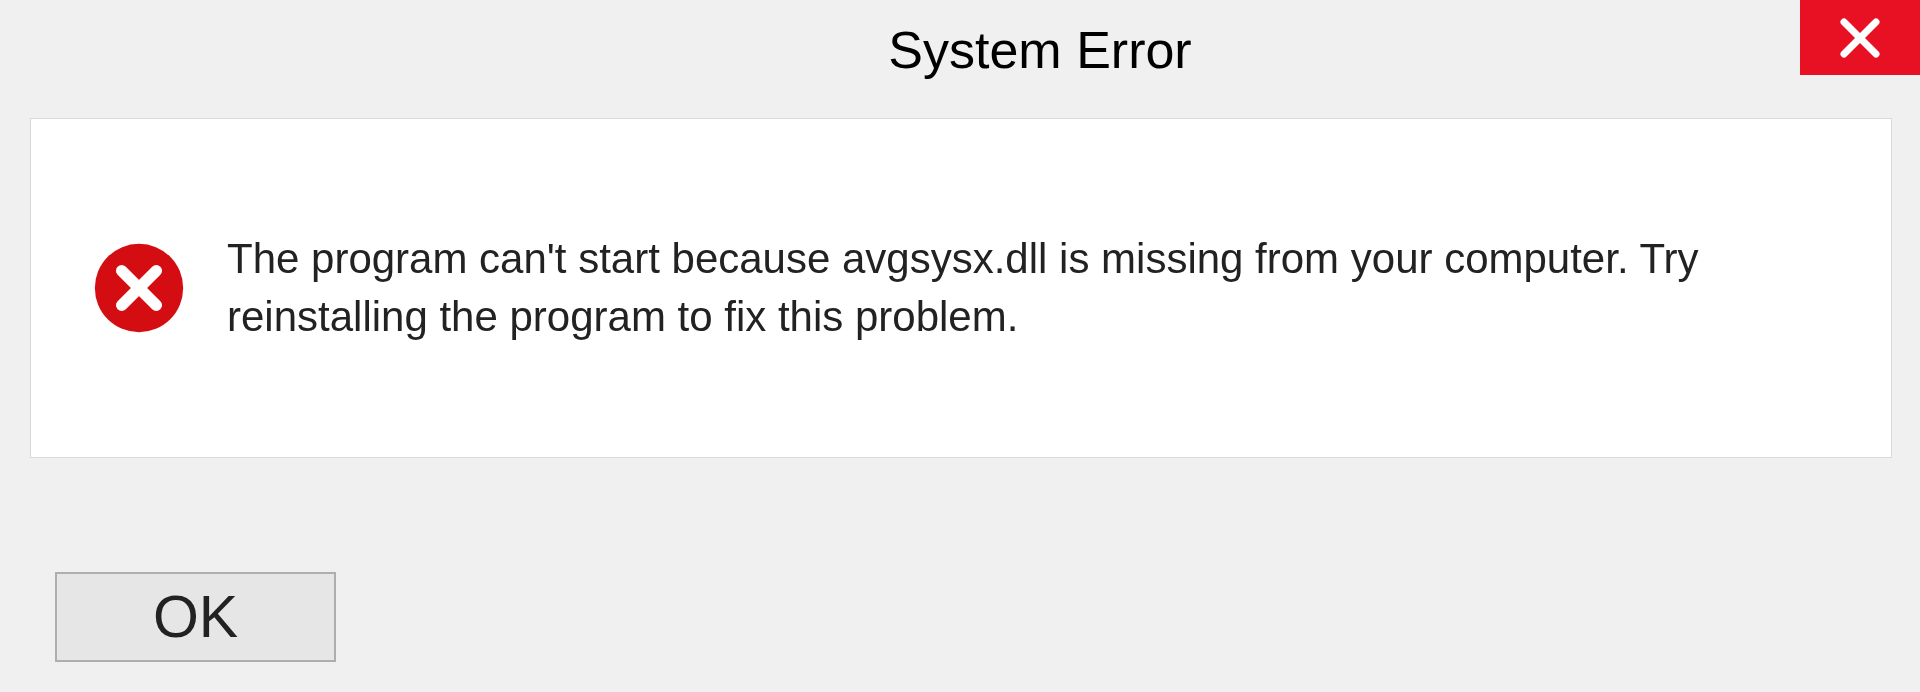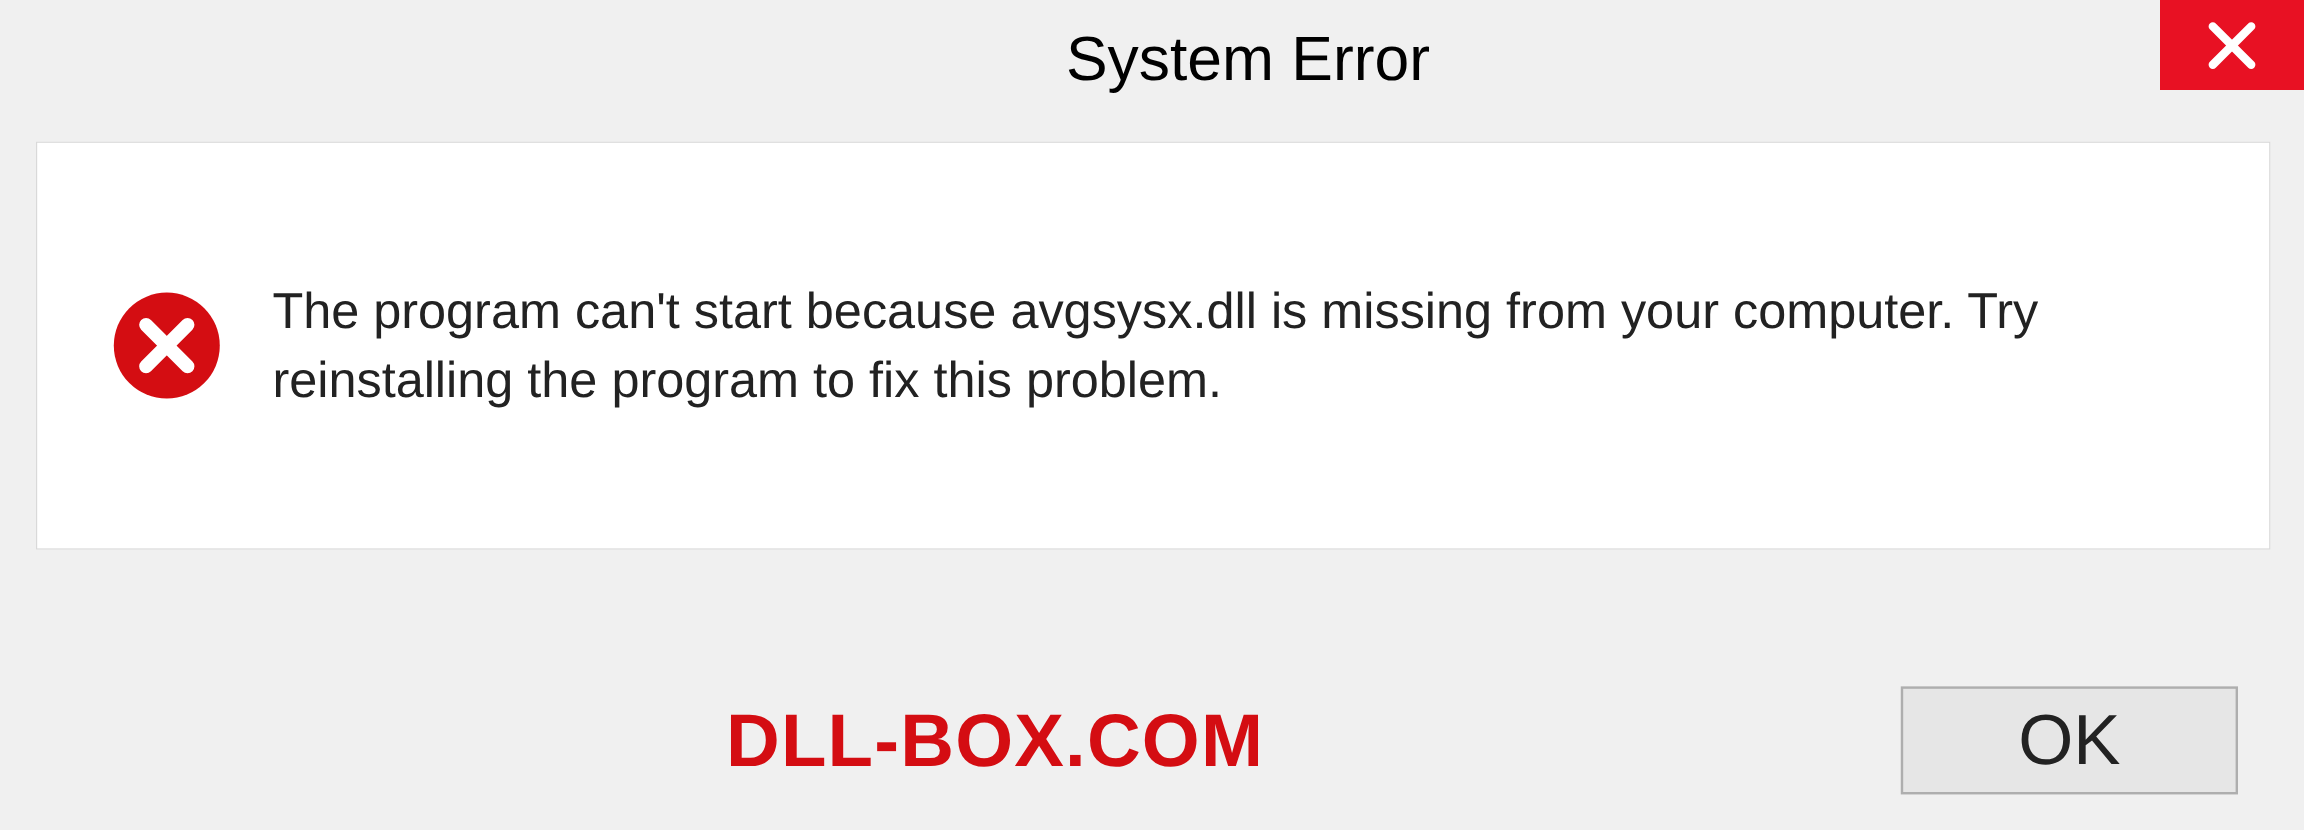--- a/index.html
+++ b/index.html
@@ -126,19 +126,18 @@
       <svg viewBox="0 0 100 100">
         <circle cx="50" cy="50" r="46" fill="#d40d12"></circle>
         <line x1="32" y1="32" x2="68" y2="68" stroke="#ffffff" stroke-width="12" stroke-linecap="round"></line>
         <line x1="68" y1="32" x2="32" y2="68" stroke="#ffffff" stroke-width="12" stroke-linecap="round"></line>
       </svg>
     </div>
     <div class="message">The program can't start because avgsysx.dll is missing from your computer. Try reinstalling the program to fix this problem.</div>
   </div>
 
   <div class="footer">
-    <div class="watermark">DLL-BOX.COM</div>
     <div class="ok-button">
       <span>OK</span>
     </div>
   </div>
 
 </div>
 
 </body></html>

